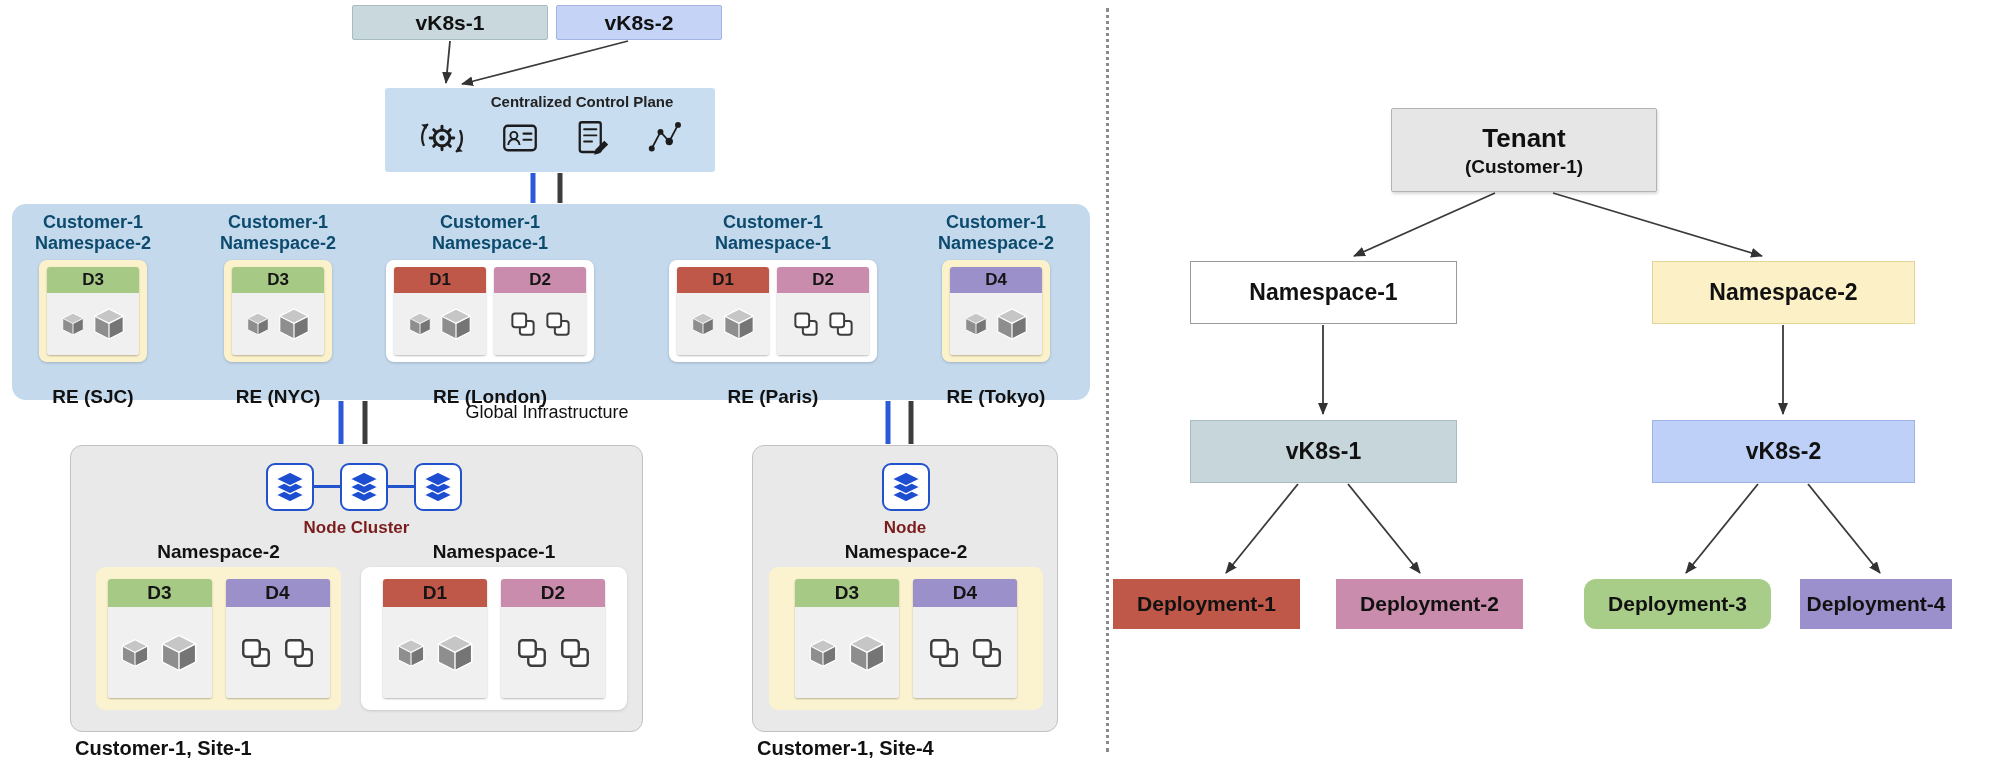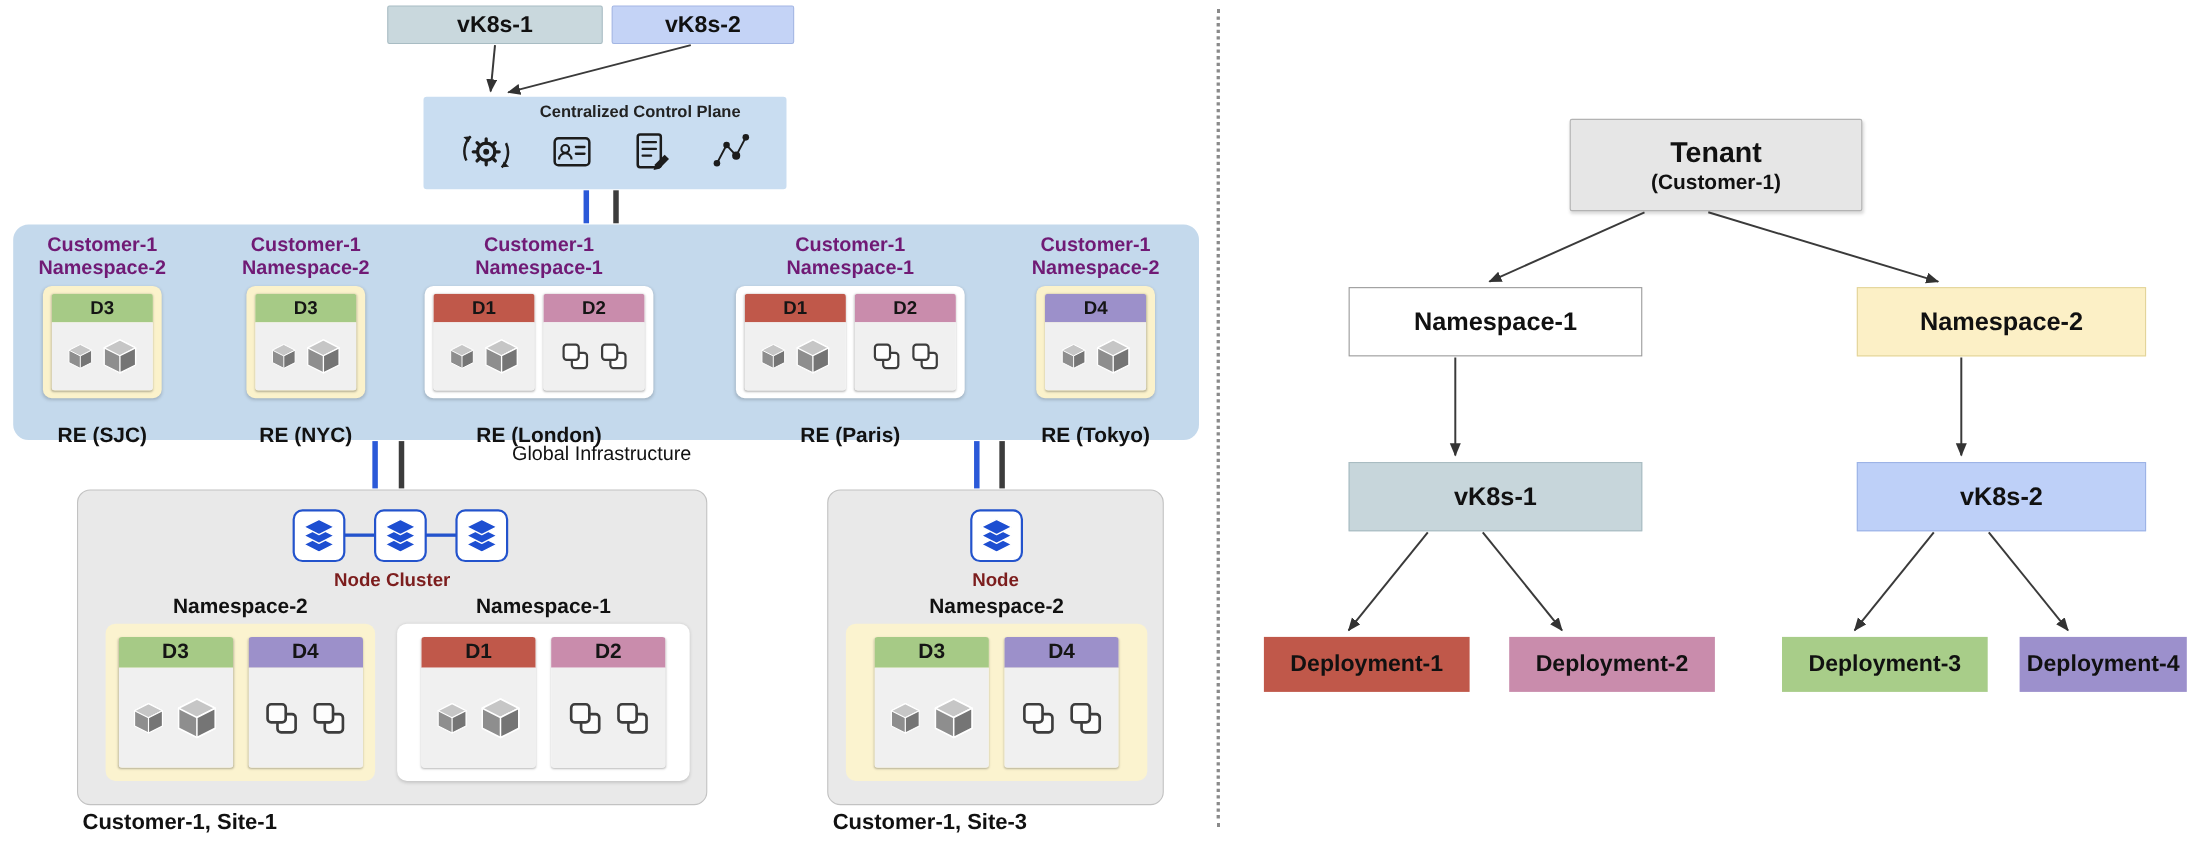--- a/index.html
+++ b/index.html
@@ -23,21 +23,21 @@
 
   
   .band { position:absolute; left:12px; top:204px; width:1078px; height:196px;
           background:#c4d9ec; border-radius:14px; }
   .re-site { position:absolute; top:8px; display:flex; flex-direction:column; align-items:center; }
   .re-0 { left:6px;   width:150px; }
   .re-1 { left:191px; width:150px; }
   .re-2 { left:363px; width:230px; }
   .re-3 { left:646px; width:230px; }
   .re-4 { left:909px; width:150px; }
-  .re-title { font-weight:700; font-size:18px; line-height:21px; text-align:center; color:#701a75; }
+  .re-title { font-weight:700; font-size:18px; line-height:21px; text-align:center; color:#0c4a6e; }
   .re-ns { margin-top:6px; border-radius:8px; padding:7px 8px; display:flex; gap:8px;
            box-shadow:0 1px 3px rgba(0,0,0,.18); }
   .re-ns.yellow { background:#fbf2cb; }
   .re-ns.white  { background:#ffffff; }
   .re-label { margin-top:24px; font-weight:700; font-size:19px; color:#111; }
   .global-label { position:absolute; left:427px; top:402px; width:240px; text-align:center;
                   font-size:18px; color:#111; }
 
   
   .dep-card { width:92px; border-radius:3px; overflow:hidden; box-shadow:0 1px 2px rgba(0,0,0,.28); }
@@ -85,34 +85,34 @@
   .site-2 .ns-box-a { left:16px;  top:121px; width:274px; height:143px; }
   .site-label { position:absolute; font-weight:700; font-size:20px; color:#111; }
   .site1-label { left:75px;  top:737px; }
   .site2-label { left:757px; top:737px; }
 
   
   .separator { position:absolute; left:1106px; top:8px; height:744px; border-left:3px dotted #8a8a8a; }
 
   
   .tree-box { position:absolute; display:flex; align-items:center; justify-content:center;
-              font-weight:700; color:#111;margin-left:36px; }
+              font-weight:700; color:#111; }
   .tenant { left:1391px; top:108px; width:266px; height:84px; background:#e6e6e6;
             border:1px solid #b3b3b3; flex-direction:column; border-radius:2px;
             box-shadow:1px 2px 3px rgba(0,0,0,.15); }
   .tenant-title { font-size:26px; }
   .tenant-sub { font-size:19px; margin-top:2px; }
   .tns-1 { left:1190px; top:261px; width:267px; height:63px; background:#ffffff; border:1px solid #9a9a9a; font-size:23px; }
   .tns-2 { left:1652px; top:261px; width:263px; height:63px; background:#fcf0c6; border:1px solid #e3d49a; font-size:23px; }
   .tvk-1 { left:1190px; top:420px; width:267px; height:63px; background:#c7d6db; border:1px solid #a9bcc2; font-size:23px; }
   .tvk-2 { left:1652px; top:420px; width:263px; height:63px; background:#bed0f8; border:1px solid #9db3e6; font-size:23px; }
   .tdep { top:579px; height:50px; font-size:21px; }
   .tdep-1 { left:1113px; width:187px; background:#c0584a; }
   .tdep-2 { left:1336px; width:187px; background:#c98cac; }
-  .tdep-3 { left:1584px; width:187px; background:#a8cd89; }
+  .tdep-3 { left:1584px; width:187px; background:#a8cd89;border-radius:12px; }
   .tdep-4 { left:1800px; width:152px; background:#9c90cc; }
 
   .overlay { position:absolute; left:0; top:0; width:1999px; height:768px; pointer-events:none; }
 </style>
 </head>
 <body>
 
 <div class="canvas">
 
   <svg class="symdefs" aria-hidden="true">
@@ -442,21 +442,21 @@
           <svg class="copy-ic" viewBox="0 0 24 24">
               <use href="#sym-copies"></use>
             </svg>
           <svg class="copy-ic" viewBox="0 0 24 24">
               <use href="#sym-copies"></use>
             </svg>
         </div>
       </div>
     </div>
   </div>
-  <div class="site-label site2-label">Customer-1, Site-3</div>
+  <div class="site-label site2-label">Customer-1, Site-4</div>
 
   <div class="separator"></div>
 
   <div class="tree-box tenant">
     <div class="tenant-title">Tenant</div>
     <div class="tenant-sub">(Customer-1)</div>
   </div>
   <div class="tree-box tns-1">Namespace-1</div>
   <div class="tree-box tns-2">Namespace-2</div>
   <div class="tree-box tvk-1">vK8s-1</div>

